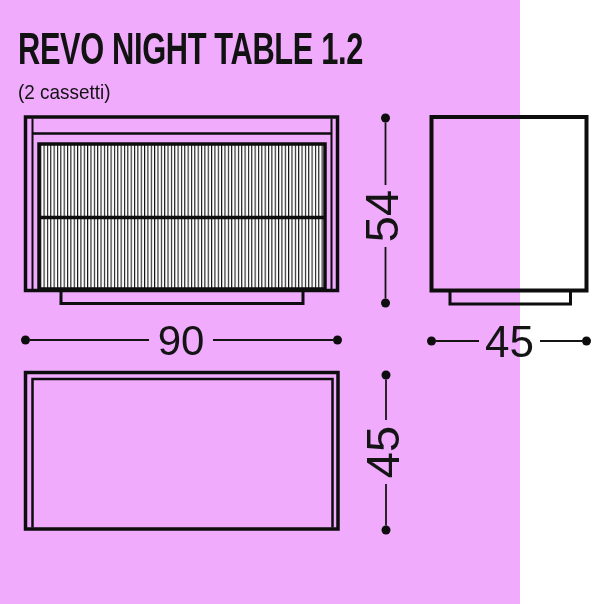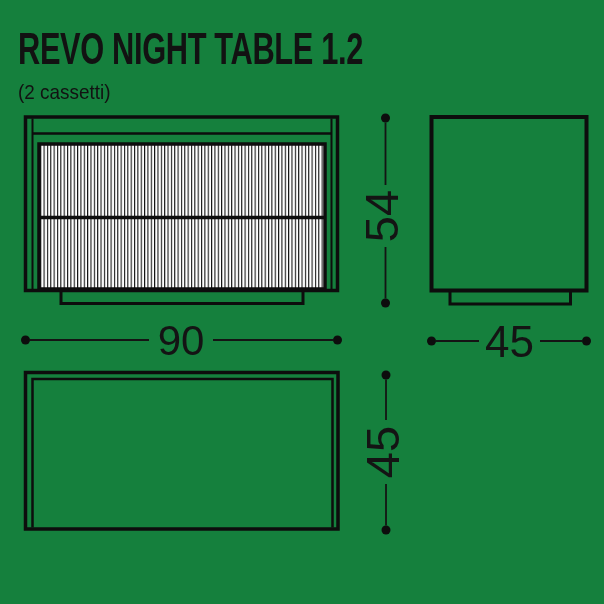--- a/index.html
+++ b/index.html
@@ -6,23 +6,23 @@
     margin: 0;
     padding: 0;
     width: 604px;
     height: 604px;
     background: #ffffff;
     font-family: "Liberation Sans", sans-serif;
     overflow: hidden;
   }
   .page {
     position: relative;
-    width: 604px;
+    width: 520px;
     height: 604px;
-    background: #15803d;
+    background: #f0abfc;
   }
   .title {
     position: absolute;
     left: 18px;
     top: 27px;
     font-size: 44px;
     font-weight: 700;
     line-height: 1.0;
     color: #121212;
     letter-spacing: -0.5px;

